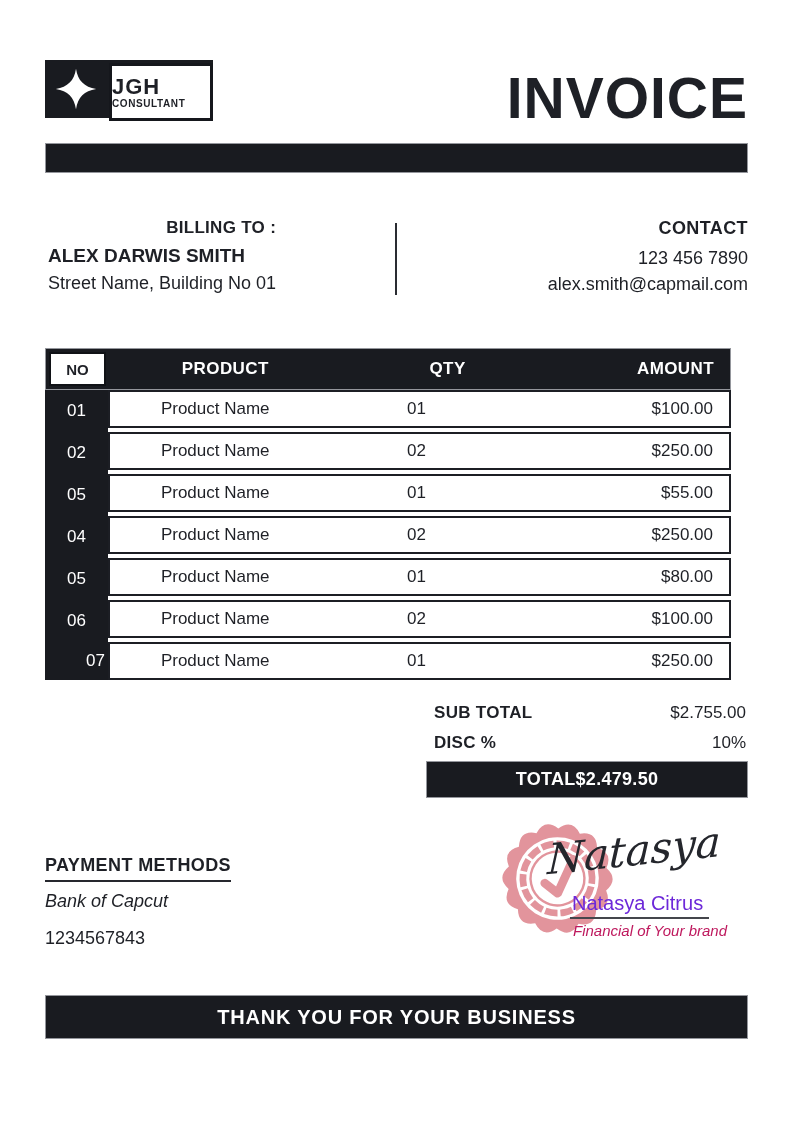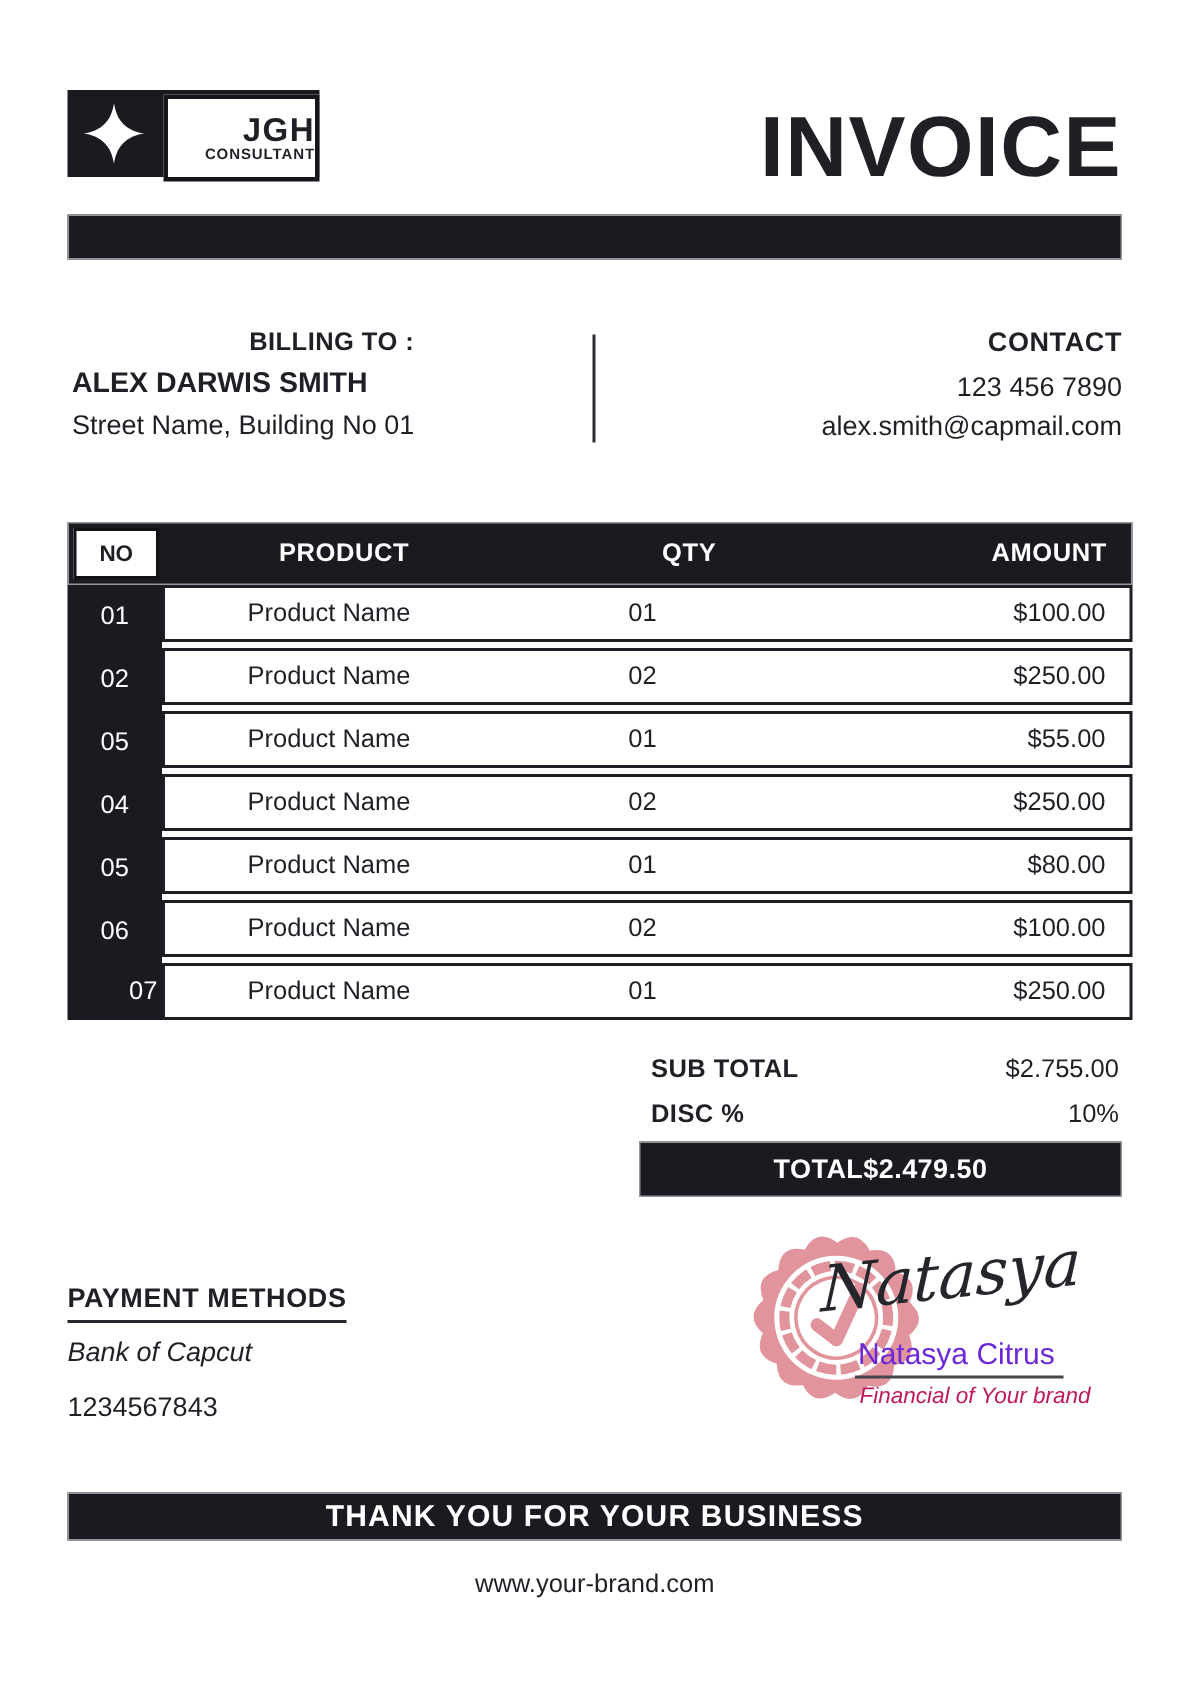--- a/index.html
+++ b/index.html
@@ -11,40 +11,40 @@
   *{margin:0;padding:0;box-sizing:border-box;}
   html,body{background:#fff;}
   body{font-family:"Liberation Sans",sans-serif;color:var(--ink);}
   .page{position:relative;width:793px;height:1122px;margin:0 auto;background:#fff;overflow:hidden;}
 
   
   .header-row{position:absolute;top:60px;left:45px;right:45px;display:flex;justify-content:space-between;align-items:flex-end;}
   .logo-wrap{position:relative;width:170px;height:64px;}
   .logo-black{position:absolute;left:0;top:0;width:168px;height:58px;background:var(--bar);}
   .logo-star{position:absolute;left:9px;top:7px;width:44px;height:44px;}
-  .logo-label{position:absolute;left:64px;top:3px;width:104px;height:58px;background:#fff;border:3px solid #15171c;display:flex;flex-direction:column;align-items:flex-end;justify-content:center;}
+  .logo-label{position:absolute;left:64px;top:3px;width:104px;height:58px;background:#fff;border:3px solid #15171c;display:flex;flex-direction:column;align-items:flex-start;justify-content:center;}
   .logo-brand{font-size:22px;font-weight:800;letter-spacing:1px;line-height:1.05;}
   .logo-sub{font-size:10px;font-weight:600;letter-spacing:.6px;}
   .invoice-title{font-size:57px;font-weight:900;letter-spacing:1px;line-height:.92;}
 
   .black-bar{position:absolute;top:143px;left:45px;right:45px;height:30px;background:var(--bar);border:1px solid var(--edge);}
 
   
   .parties{position:absolute;top:218px;left:45px;right:45px;height:86px;}
   .billing{position:absolute;left:3px;top:0;}
   .billing-heading{font-size:17px;font-weight:800;letter-spacing:.3px;margin-bottom:7px;text-align:right;}
   .billing-name{font-size:19px;font-weight:800;margin-bottom:6px;}
   .billing-address{font-size:18px;}
   .v-divider{position:absolute;left:350px;top:5px;width:2px;height:72px;background:#2a2c32;}
   .contact{position:absolute;right:0;top:0;text-align:right;}
   .contact-heading{font-size:18px;font-weight:800;letter-spacing:.4px;margin-bottom:6px;}
   .contact-phone,.contact-email{font-size:18px;line-height:1.45;}
 
   
-  .inv-table{position:absolute;top:348px;left:45px;right:38px;}
+  .inv-table{position:absolute;top:348px;left:45px;right:62px;}
   .thead{display:flex;align-items:stretch;height:42px;background:var(--bar);border:1px solid var(--edge);}
   .no-head{width:63px;padding:3px;}
   .no-head-box{width:100%;height:100%;background:#fff;border:2px solid #101216;display:flex;align-items:center;justify-content:center;font-size:15px;font-weight:800;color:var(--ink);}
   .col-product{width:34%;text-align:center;}
   .col-qty{width:31%;text-align:center;}
   .col-amount{flex:1;text-align:right;padding-right:16px;}
   .thead .col-product,.thead .col-qty,.thead .col-amount{color:#fff;font-weight:800;font-size:17px;letter-spacing:.4px;align-self:center;}
   .tbody{display:flex;}
   .no-strip{width:63px;background:var(--bar);display:flex;flex-direction:column;}
   .no-cell{height:42px;display:flex;align-items:center;justify-content:center;color:#fff;font-size:17px;}
@@ -68,21 +68,21 @@
   
   .signature-block{position:absolute;left:495px;top:812px;width:265px;height:135px;}
   .stamp{position:absolute;left:0;top:4px;width:125px;height:125px;opacity:.92;}
   .stamp .pink{fill:var(--pink);}
   .stamp .ringstroke{stroke:var(--pink);fill:none;}
   .sig-script{position:absolute;left:52px;top:12px;width:215px;font-family:"DejaVu Serif",serif;font-style:italic;font-size:42px;color:#24262c;transform:rotate(-6deg) skewX(-8deg);white-space:nowrap;}
   .sig-name{position:absolute;left:75px;top:80px;font-size:20px;color:#6d28d9;border-bottom:2px solid #44464c;padding:0 6px 2px 2px;}
   .sig-tagline{position:absolute;left:78px;top:110px;font-size:15px;font-style:italic;color:#be185d;}
 
   
-  .footer-bar{position:absolute;left:45px;right:45px;top:995px;height:32px;background:var(--bar);border:1px solid var(--edge);display:flex;align-items:center;justify-content:center;}
+  .footer-bar{position:absolute;left:45px;right:45px;top:995px;height:44px;background:var(--bar);border:1px solid var(--edge);display:flex;align-items:center;justify-content:center;}
   .footer-msg{color:#fff;font-size:20px;font-weight:800;letter-spacing:.8px;}
   .site-url{position:absolute;left:0;right:0;top:1046px;text-align:center;font-size:17px;}
 </style>
 </head>
 <body>
 
 <div class="page">
 
   <div class="header-row">
     <div class="logo-wrap">
@@ -207,15 +207,14 @@
       </g>
     </svg>
     <div class="sig-script">Natasya</div>
     <div class="sig-name">Natasya Citrus</div>
     <div class="sig-tagline">Financial of Your brand</div>
   </div>
 
   <div class="footer-bar">
     <div class="footer-msg">THANK YOU FOR YOUR BUSINESS</div>
   </div>
-  <div class="site-url">www.your-brand.com</div>
 
 </div>
 
 </body></html>

